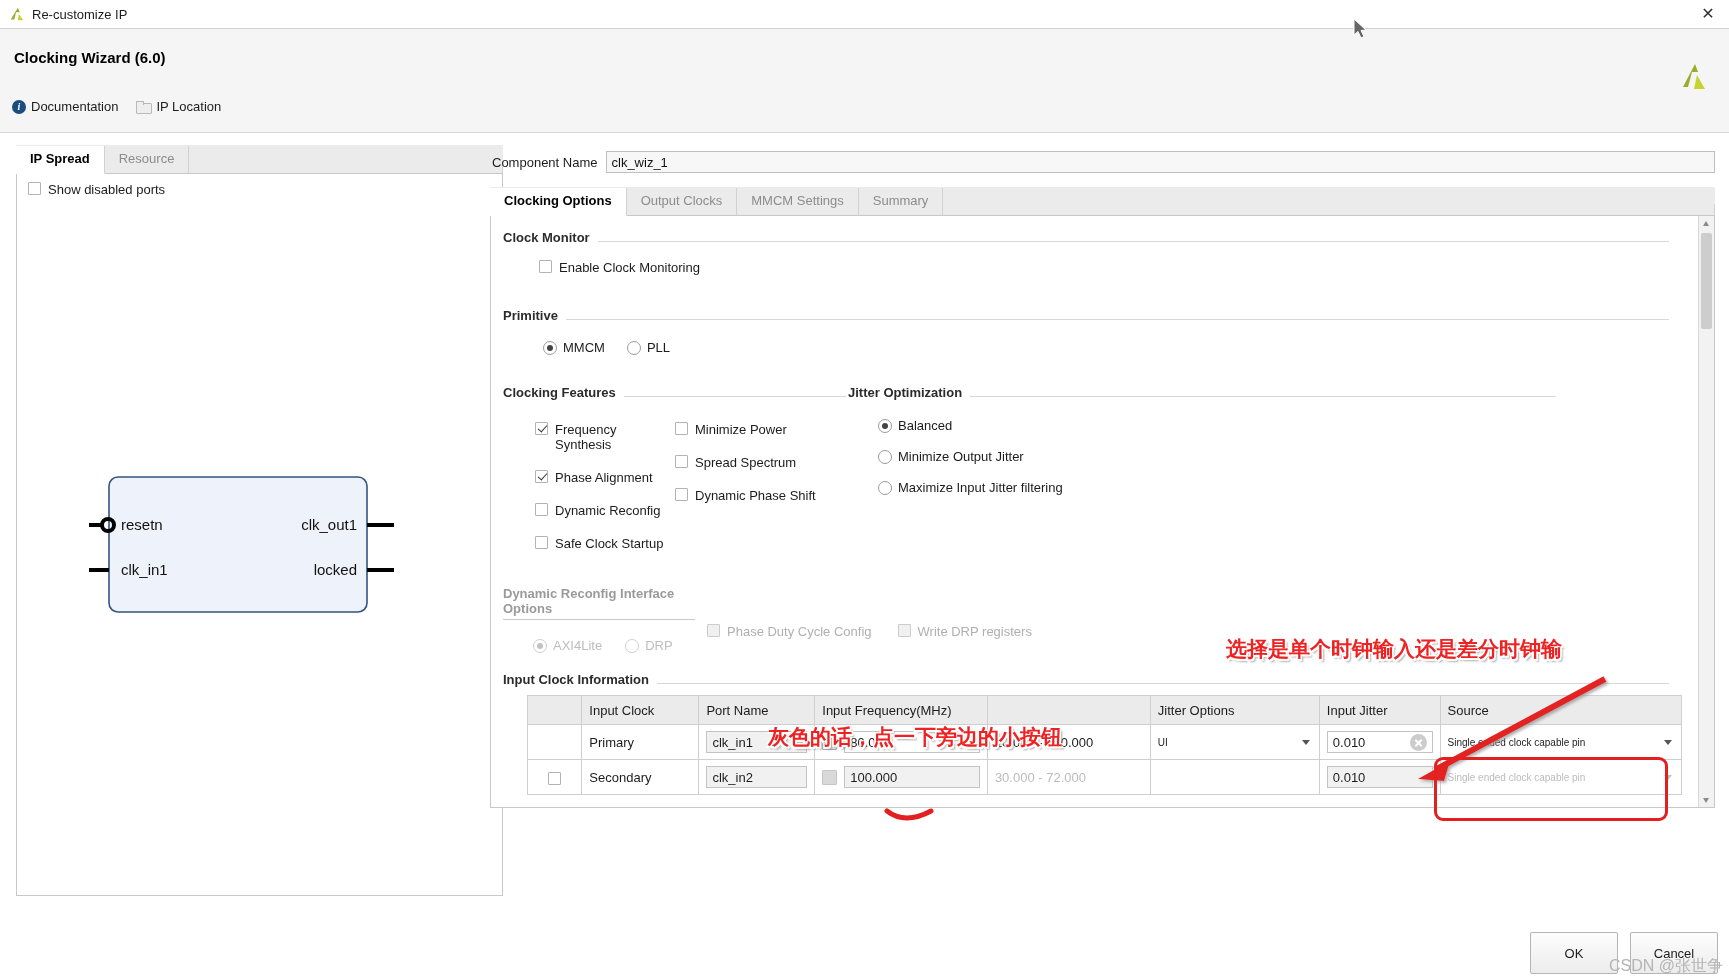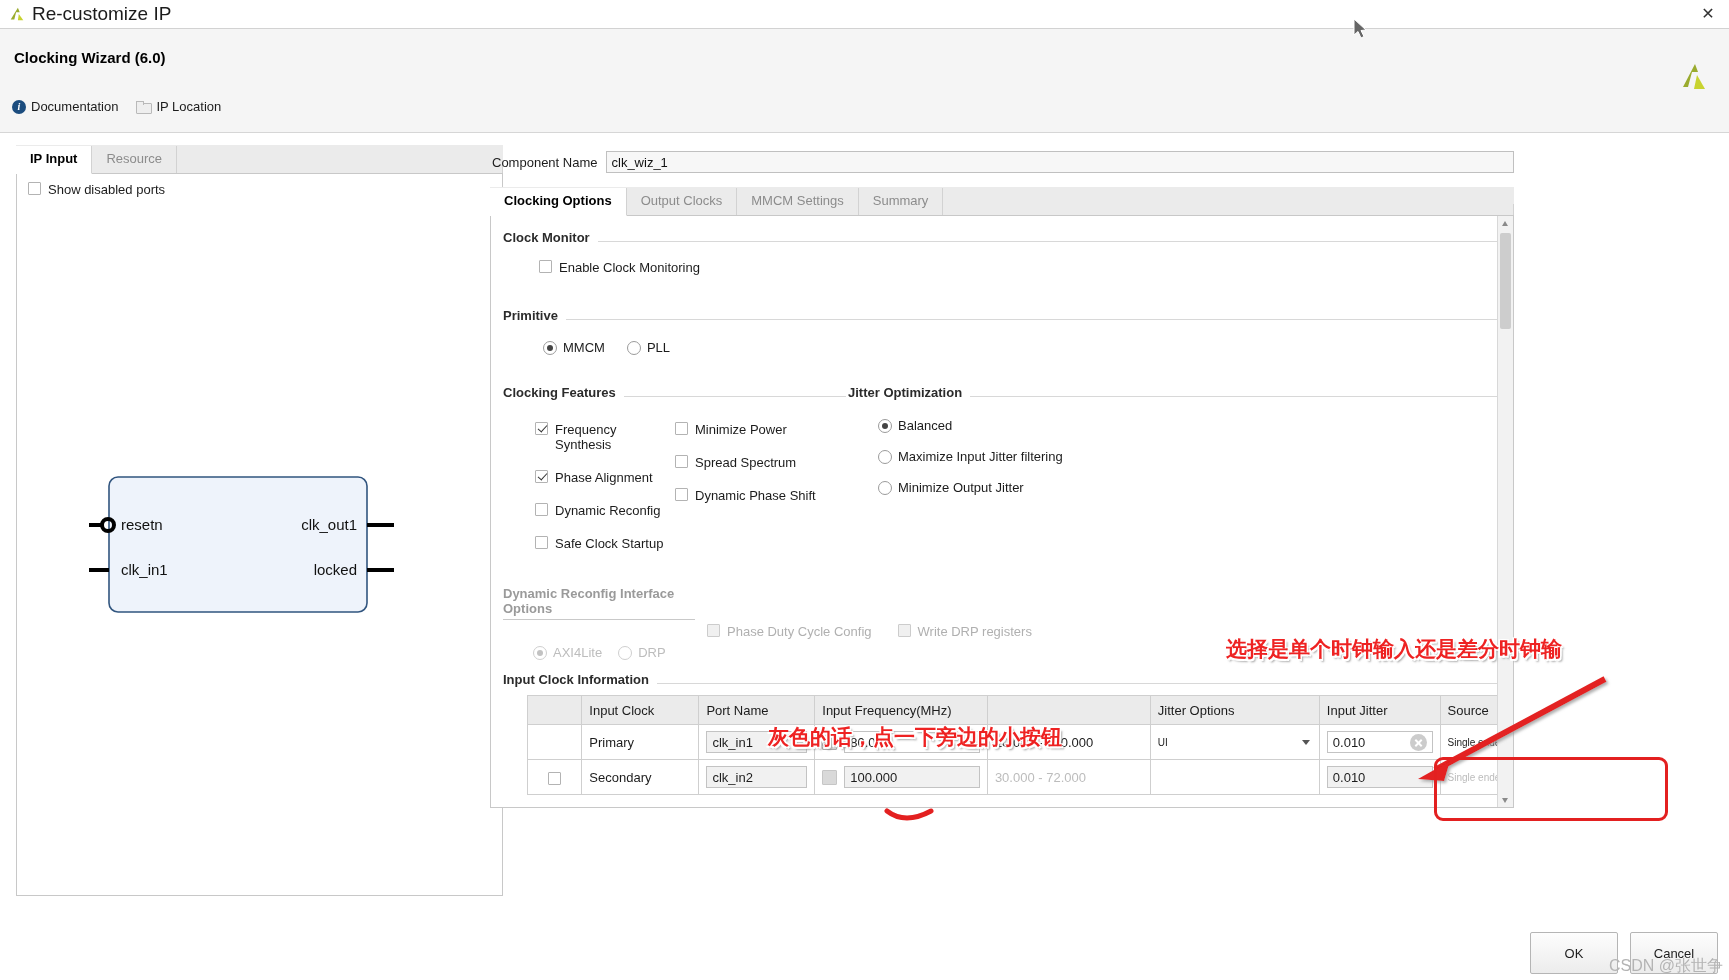--- a/index.html
+++ b/index.html
@@ -20,21 +20,21 @@
     height: 29px;
     background: #ffffff;
     border-bottom: 1px solid #d2d2d2;
     display: flex;
     align-items: center;
     padding: 0 8px;
     box-sizing: border-box;
     position: relative;
   }
   .tb-logo { width: 18px; height: 18px; margin-right: 6px; flex: none; }
-  .tb-title { font-size: 19px; color: #1c1c1c; text-align: center; }
+  .tb-title { font-size: 13px; color: #1c1c1c; text-align: center; }
   .tb-close {
     position: absolute; right: 12px; top: 50%; transform: translateY(-50%);
     width: 18px; height: 18px; line-height: 18px; text-align: center;
     font-size: 16px; color: #333; cursor: pointer;
   }
 
   
   .header {
     background: #f5f5f5;
     border-bottom: 1px solid #d6d6d6;
@@ -138,21 +138,21 @@
   }
   .cbox.dis { background: #f0f0f0; border-color: #cccccc; }
   .chk-label { font-size: 13px; }
   .chk-label.dis { color: #b0b0b0; }
 
   .ip-svg { position: absolute; left: 0; top: 0; }
 
   
   .right-panel {
     position: absolute; left: 490px; top: 12px;
-    width: 1024px; height: 760px;
+    width: 1225px; height: 760px;
   }
   .comp-row { display: flex; align-items: center; padding: 6px 0 0 2px; }
   .comp-label { font-size: 13px; margin-right: 8px; }
   .comp-input {
     flex: 1; height: 22px; box-sizing: border-box;
     border: 1px solid #c0c0c0; background: #f7f7f7;
     padding: 2px 5px; font-size: 13px;
     font-family: "Liberation Sans", sans-serif;
     color: #111;
   }
@@ -357,21 +357,21 @@
   <svg class="hdr-logo" viewBox="0 0 28 30">
     <path d="M4 26 L16 3 L19 11 L13 11 L9 26 Z" fill="#9aab2e"></path>
     <path d="M18 14 L26 28 L15 28 Z" fill="#c8d330"></path>
   </svg>
 </div>
 
 <div class="body-area">
 
   <div class="left-panel">
     <div class="tabstrip left-tabs">
-      <div class="tab active">IP Input</div>
+      <div class="tab active">IP Spread</div>
       <div class="tab">Resource</div>
       <div class="tab tab-filler"></div>
     </div>
     <div class="symbol-pane">
       <div class="chk-row">
         <div class="cbox"></div>
         <div class="chk-label">Show disabled ports</div>
       </div>
 
       <svg class="ip-svg" width="485" height="700">
@@ -483,25 +483,25 @@
               <div class="sect-title">Jitter Optimization</div>
               <div class="sect-rule"></div>
             </div>
             <div style="padding:18px 0 0 32px">
               <div class="rad-row">
                 <span class="radio sel"></span>
                 <span class="rad-label">Balanced</span>
               </div>
               <div class="rad-row" style="margin-top:16px">
                 <span class="radio"></span>
-                <span class="rad-label">Maximize Input Jitter filtering</span>
+                <span class="rad-label">Minimize Output Jitter</span>
               </div>
               <div class="rad-row" style="margin-top:16px">
                 <span class="radio"></span>
-                <span class="rad-label">Minimize Output Jitter</span>
+                <span class="rad-label">Maximize Input Jitter filtering</span>
               </div>
             </div>
           </div>
         </div>
 
         <div class="sect-head" style="width:200px;margin-top:35px">
           <div class="sect-title dis">Dynamic Reconfig Interface Options</div>
         </div>
         <div style="width:192px;height:1px;background:#c9c9c9;margin:3px 0 0 2px"></div>
 
@@ -509,21 +509,21 @@
           <div style="position:absolute;left:206px;top:4px;display:flex;gap:26px">
             <div class="chk-row" style="padding:0">
               <div class="cbox dis"></div>
               <div class="chk-label dis">Phase Duty Cycle Config</div>
             </div>
             <div class="chk-row" style="padding:0">
               <div class="cbox dis"></div>
               <div class="chk-label dis">Write DRP registers</div>
             </div>
           </div>
-          <div style="position:absolute;left:32px;top:25px;display:flex;gap:16px">
+          <div style="position:absolute;left:32px;top:18px;display:flex;gap:23px">
             <div class="rad-row">
               <span class="radio dis sel"></span>
               <span class="rad-label dis">AXI4Lite</span>
             </div>
             <div class="rad-row">
               <span class="radio dis"></span>
               <span class="rad-label dis">DRP</span>
             </div>
           </div>
         </div>

